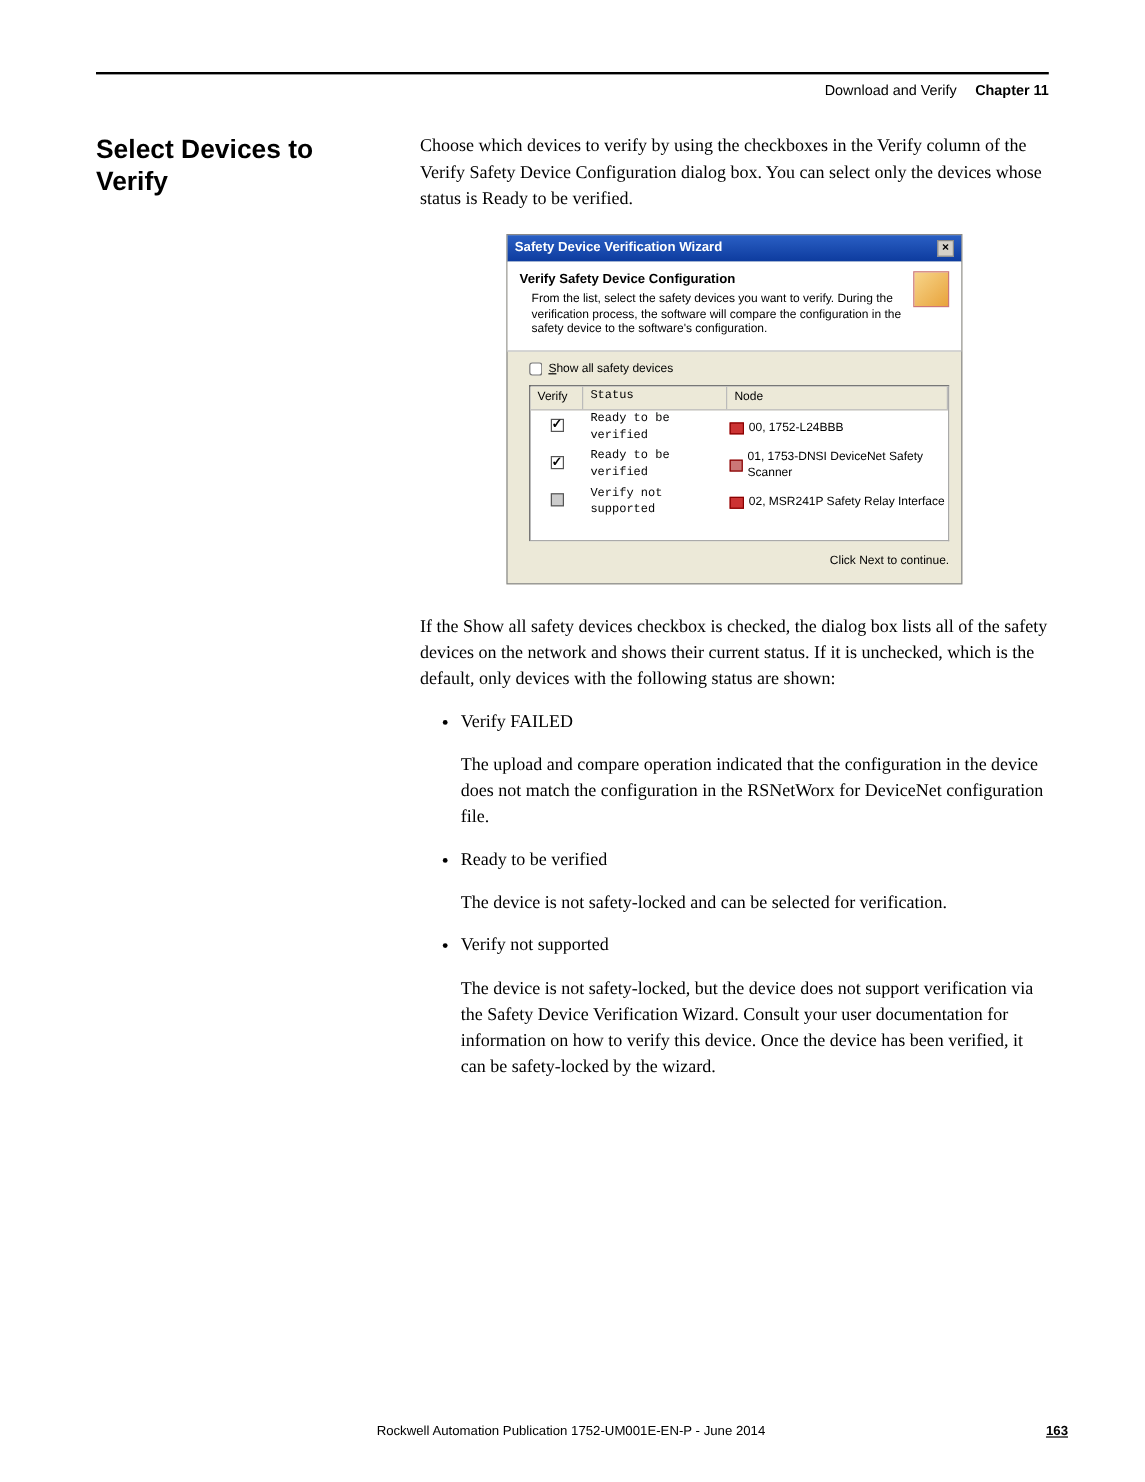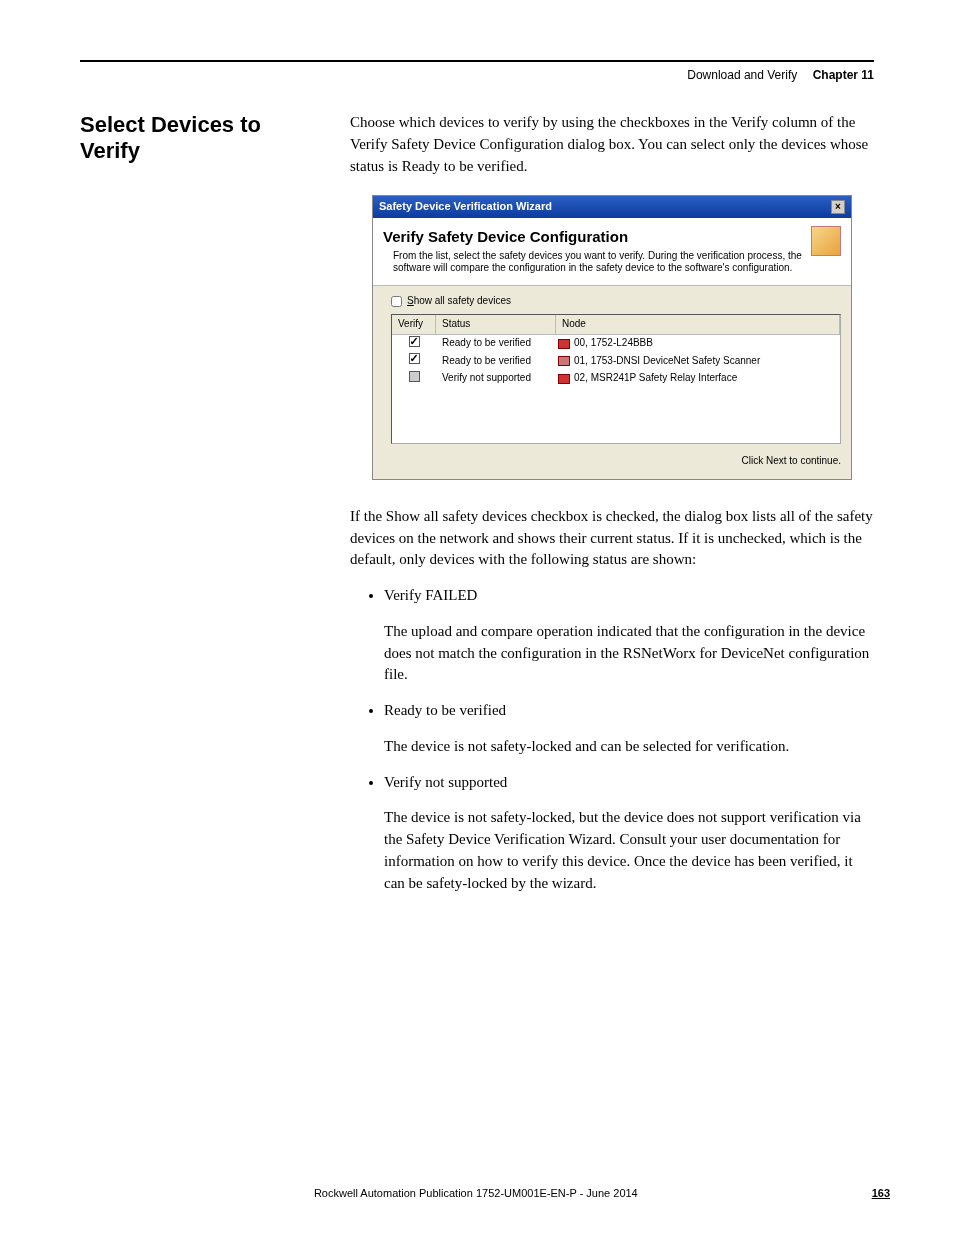--- a/index.html
+++ b/index.html
@@ -40,21 +40,21 @@
     font-size: 22px;
   }
   .right-col {
     flex: 1;
     font-size: 15px;
     line-height: 1.45;
   }
   .right-col p { margin-bottom: 14px; }
   .dialog-wrap {
     margin: 18px auto 26px auto;
-    width: 480px;
+    width: 380px;
   }
   .dialog {
     border: 1px solid #888;
     font-family: Tahoma, Arial, sans-serif;
     font-size: 10px;
     background: #ece9d8;
   }
   .dlg-title {
     background: #3b5998;
     background: linear-gradient(#2a5fc4, #0d3b9e);
@@ -81,21 +81,21 @@
   }
   .dlg-banner {
     background: #fff;
     padding: 8px 10px 10px 10px;
     border-bottom: 1px solid #bbb;
     display: flex;
     justify-content: space-between;
     gap: 8px;
   }
   .dlg-banner-text { flex: 1; }
-  .dlg-banner-title { font-weight: bold; font-size: 15px; margin-bottom: 2px; }
+  .dlg-banner-title { font-weight: bold; font-size: 11px; margin-bottom: 2px; }
   .dlg-banner-desc { font-size: 10px; line-height: 1.25; padding-left: 10px; }
   .dlg-banner-icon {
     width: 30px; height: 30px;
     background: linear-gradient(135deg, #f7d58a, #e8a33c);
     border: 1px solid #c77;
     flex-shrink: 0;
   }
   .dlg-body { padding: 8px 10px 6px 18px; }
   .show-all { display: flex; align-items: center; gap: 5px; margin-bottom: 6px; font-size: 10px; }
   .show-all input { width: 11px; height: 11px; }
@@ -109,21 +109,21 @@
     display: flex;
     background: #ece9d8;
     border-bottom: 1px solid #bbb;
     font-size: 10px;
   }
   .devtable-header > div {
     padding: 2px 6px;
     border-right: 1px solid #bbb;
   }
   .col-verify { width: 44px; }
-  .col-status { width: 120px; }
+  .col-status { width: 120px; font-family: Liberation Mono, monospace; }
   .col-node { flex: 1; }
   .devrow {
     display: flex;
     font-size: 10px;
     padding: 1px 0;
     align-items: center;
   }
   .devrow .col-verify { text-align: center; }
   .devrow .col-status { padding-left: 6px; }
   .devrow .col-node { padding-left: 2px; display: flex; align-items: center; gap: 4px; }

